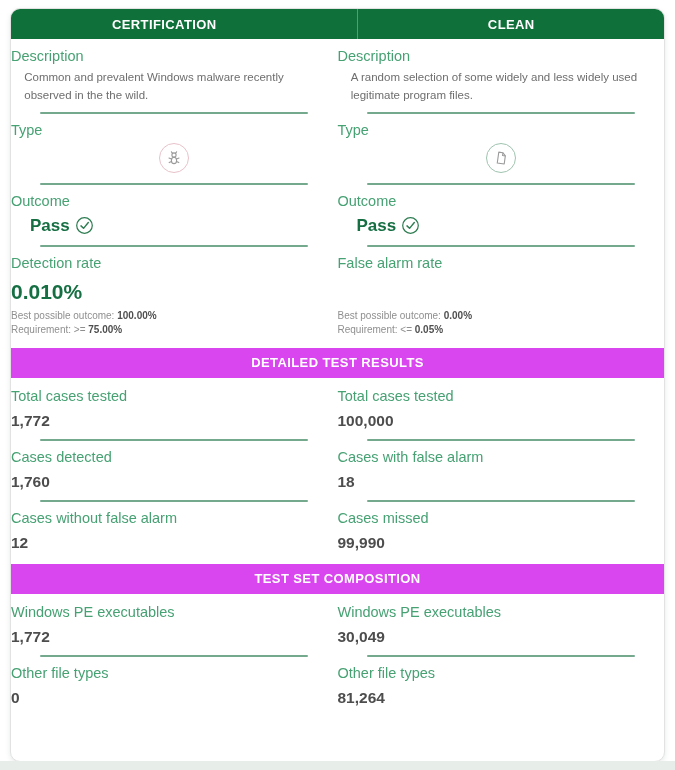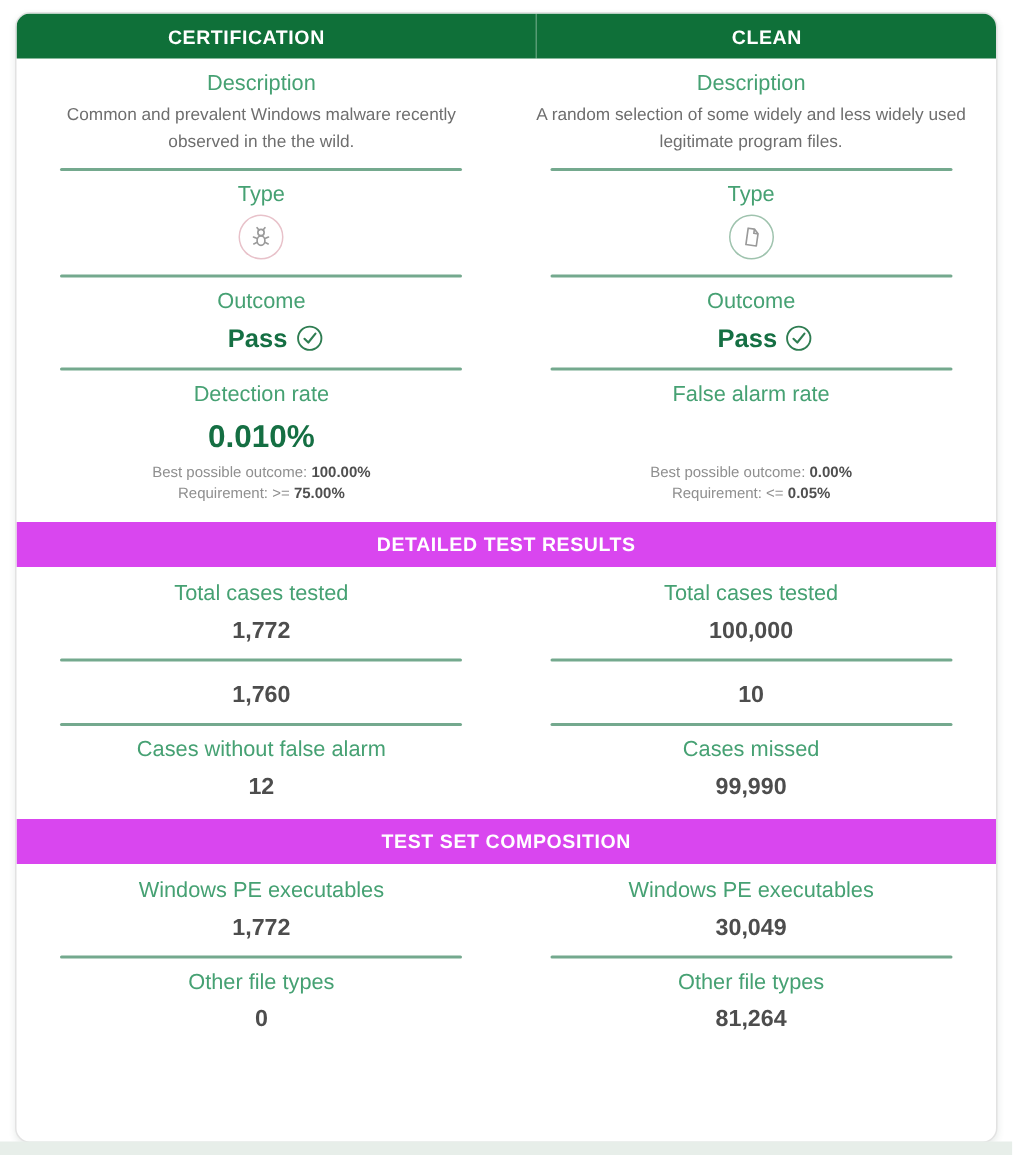--- a/index.html
+++ b/index.html
@@ -17,21 +17,21 @@
   .hdr { display:flex; height:30px; background:#0f7039; flex:none;gap:40px; }
   .hdr-cell { width:50%; display:flex; align-items:center; justify-content:center;
     color:#ffffff; font-weight:bold; font-size:13px; letter-spacing:.4px; }
   .hdr-cell.right { border-left:1px solid rgba(255,255,255,0.30); }
 
   .banner { height:30px; background:#d946ef; color:#ffffff; font-weight:bold;
     font-size:13px; letter-spacing:.4px; display:flex; align-items:center;
     justify-content:center; flex:none; margin-top:10px; }
 
   .row { display:flex; }
-  .cell { width:50%; text-align:center; }
+  .cell { width:50%; text-align:left; }
 
   .lbl { color:#46a173; font-size:14.5px; padding-top:9px; padding-bottom:3px; }
   .desc { color:#6e6e6e; font-size:11.5px; line-height:1.55; max-width:300px; margin:2px auto 0; }
   .hr-row { padding:7px 0 6px; }
   .hr { height:2px; width:268px; margin:0 auto; background:#74a98e; border-radius:1px; }
 
   .icon-wrap { display:flex; justify-content:center; padding:2px 0 3px; }
   .type-circle { width:30px; height:30px; border-radius:50%; display:flex; align-items:center; justify-content:center; }
   .type-circle.malware { border:1.5px solid #e8c2ca; }
   .type-circle.clean { border:1.5px solid #9fc3ae; }
@@ -174,22 +174,26 @@
     <div class="row hr-row">
       <div class="cell">
           <div class="hr"></div>
         </div>
       <div class="cell">
           <div class="hr"></div>
         </div>
     </div>
 
     <div class="row">
+      <div class="cell section-lbl" style="padding-top:2px">Cases detected</div>
+      <div class="cell section-lbl" style="padding-top:2px">Cases with false alarm</div>
+    </div>
+    <div class="row">
       <div class="cell num">1,760</div>
-      <div class="cell num">10</div>
+      <div class="cell num">18</div>
     </div>
     <div class="row hr-row">
       <div class="cell">
           <div class="hr"></div>
         </div>
       <div class="cell">
           <div class="hr"></div>
         </div>
     </div>
 

